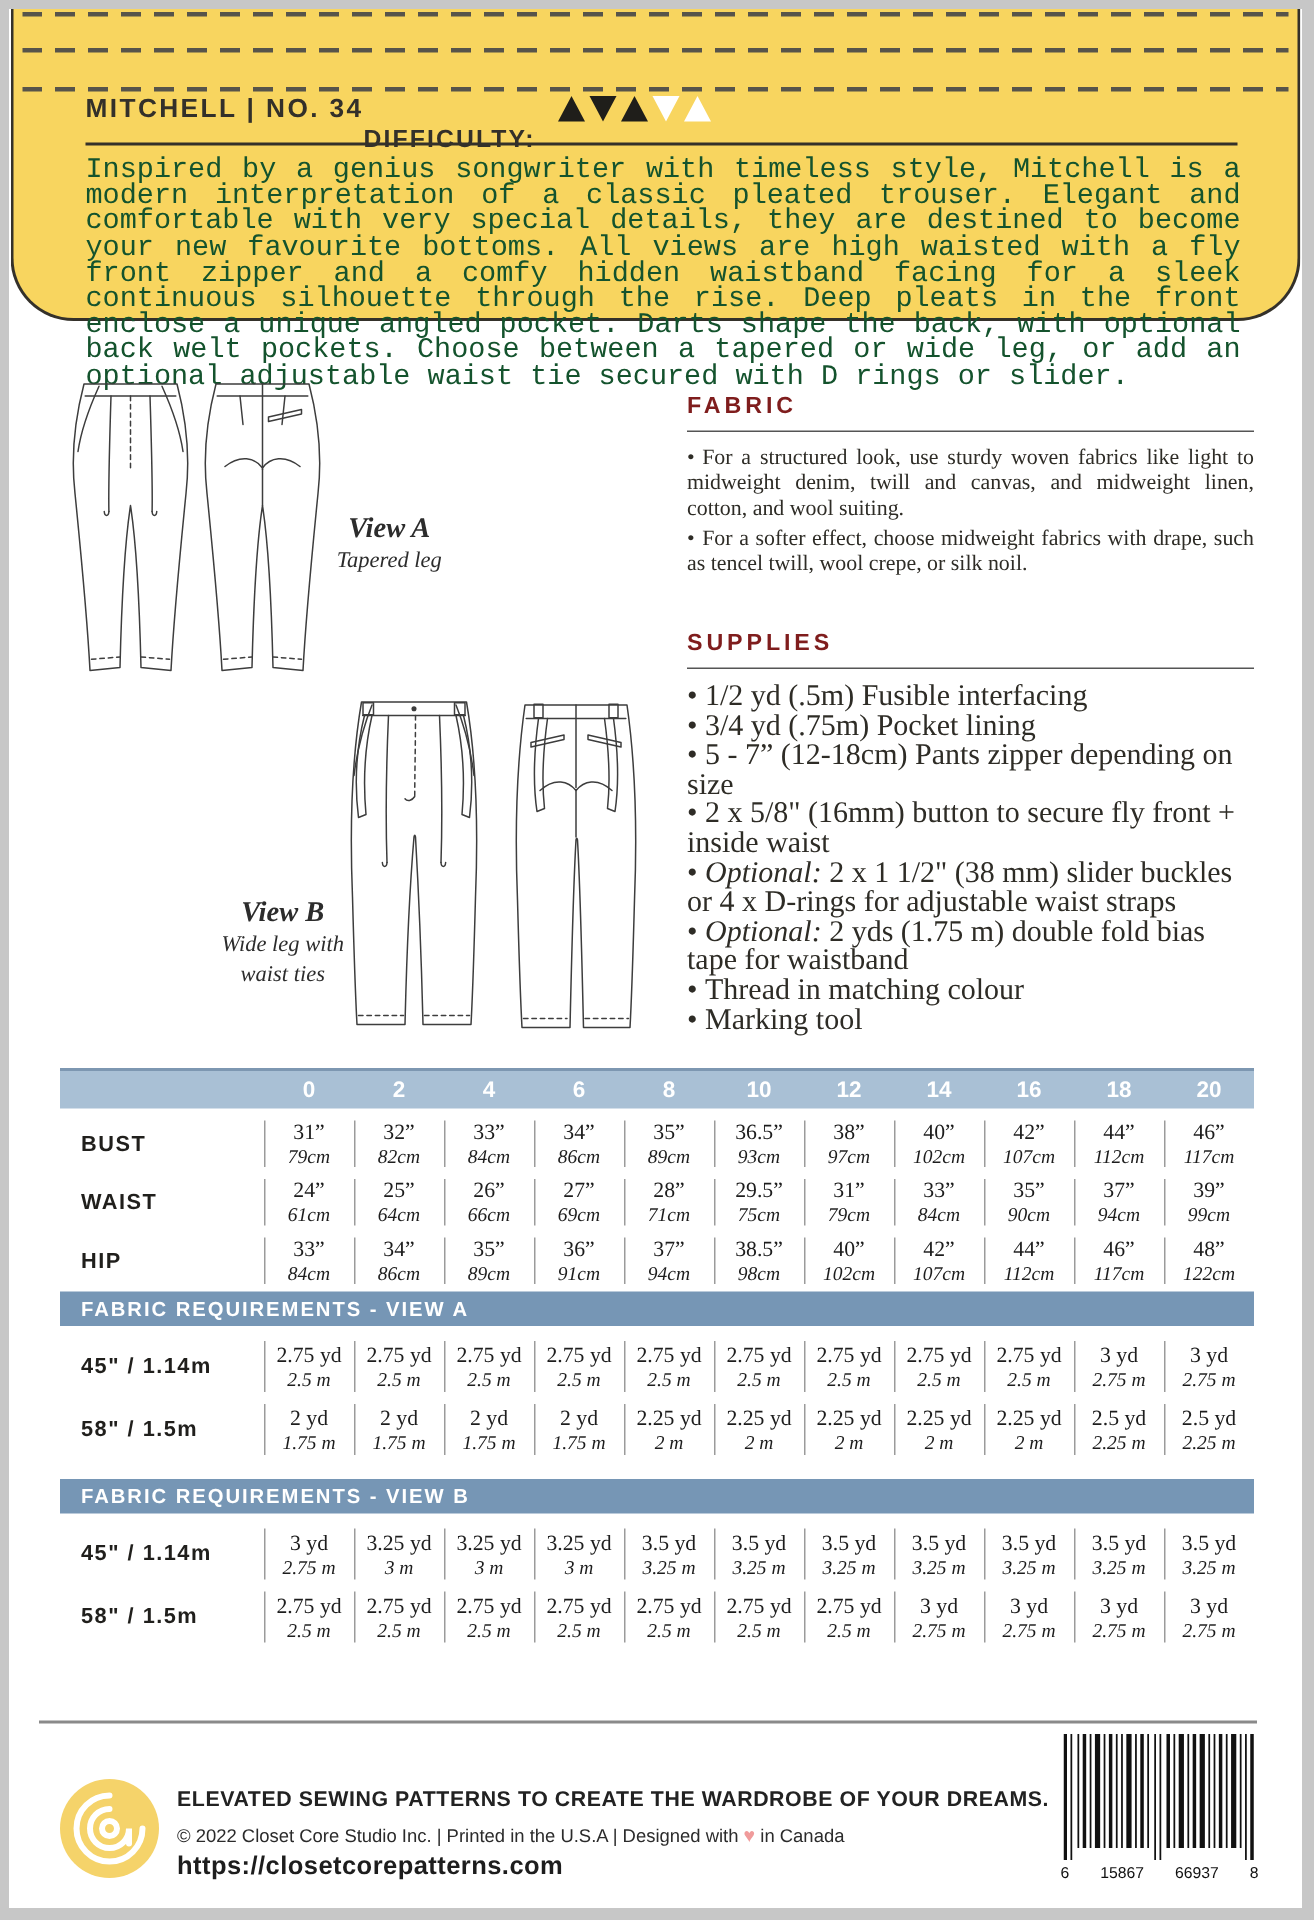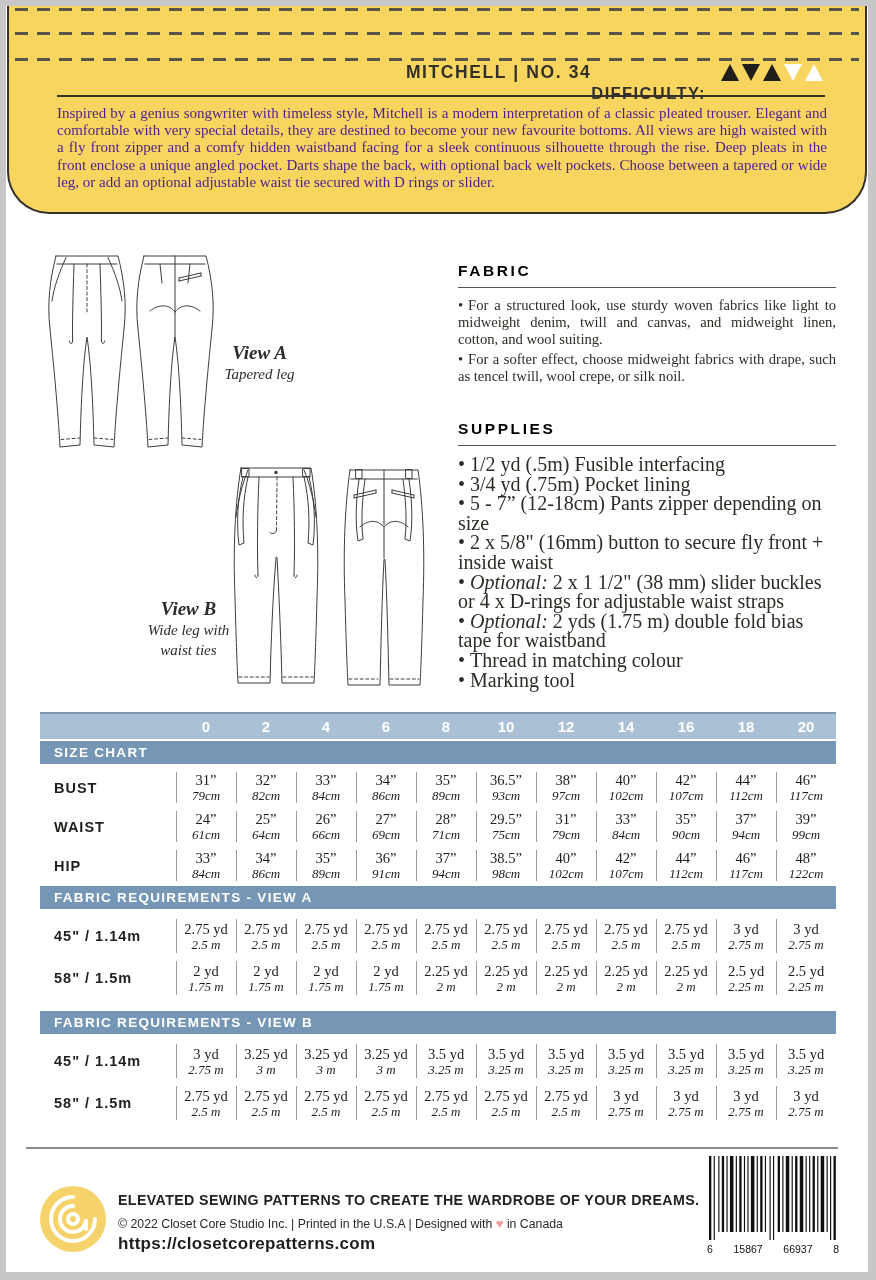--- a/index.html
+++ b/index.html
@@ -15,53 +15,53 @@
     position:absolute;left:1px;top:0;width:856px;height:206px;
     background:#F8D55F;border:2px solid #34312a;border-top:none;
     border-radius:0 0 42px 42px;
   }
   .dash-line{
     position:absolute;left:6px;right:6px;height:3px;
     background:repeating-linear-gradient(90deg,#57544a 0 13px,transparent 13px 22px);
   }
   .flap-header{
     position:absolute;left:48px;right:42px;top:54px;height:24px;
-    display:flex;justify-content:flex-end;align-items:center;
+    display:flex;justify-content:flex-start;align-items:center;
   }
   .flap-title{
     font-size:17.5px;font-weight:bold;letter-spacing:1.6px;color:#33302a;
   }
   .difficulty{display:flex;align-items:center;}
   .difficulty-label{font-size:16.5px;font-weight:bold;letter-spacing:1.4px;color:#33302a;margin-right:12px;margin-top:43px;}
   .tri{width:0;height:0;border-left:9px solid transparent;border-right:9px solid transparent;margin-left:3px;}
   .tri.up.filled{border-bottom:17px solid #1f1e1a;}
   .tri.down.filled{border-top:17px solid #1f1e1a;}
   .tri.up.hollow{border-bottom:17px solid #ffffff;}
   .tri.down.hollow{border-top:17px solid #ffffff;}
   .flap-rule{position:absolute;left:48px;top:89px;width:768px;height:2px;background:#34312a;}
   .flap-desc{
     position:absolute;left:48px;top:99px;width:770px;
-    font-family:Liberation Serif, serif;font-size:15px;line-height:17.2px;
-    text-align:justify;color:#4c1d95;
+    font-family:Liberation Mono, monospace;font-size:19px;line-height:17.2px;
+    text-align:justify;color:#14532d;
   }
 
   
   .drawing{position:absolute;}
   .drawing svg{display:block;}
   .drawing path,.drawing rect{fill:none;stroke:#3d3d3d;stroke-width:1;stroke-linecap:round;stroke-linejoin:round;}
   .drawing .dash{stroke-dasharray:3 2.6;}
   .drawing .dot{fill:#3d3d3d;stroke:none;}
   .view-label{position:absolute;text-align:center;font-family:"Liberation Serif",serif;color:#2c2c2c;}
   .view-label .vname{font-weight:bold;font-style:italic;font-size:19px;display:block;margin-top:36px;}
   .view-label .vsub{font-style:italic;font-size:15px;display:block;line-height:20px;}
 
   
   .section{position:absolute;width:378px;left:452px;}
   .section h3{
-    margin:0 0 9px 0;font-size:15.5px;font-weight:bold;letter-spacing:2.6px;color:#000000;
+    margin:0 0 9px 0;font-size:15.5px;font-weight:bold;letter-spacing:2.6px;color:#7f1d1d;
     border-bottom:1.5px solid #555;padding-bottom:7px;
   }
   .section .body{font-family:"Liberation Serif",serif;color:#2e2c26;}
   .fab-item{margin:0 0 2px 0;font-size:14.6px;line-height:17.2px;text-align:justify;}
   .sup-list{margin:0;padding:0;list-style:none;font-size:20px;line-height:19.6px;}
   .bullet{margin-right:5px;}
   .opt{font-style:italic;}
 
   
   .tables{position:absolute;left:34px;top:706px;width:796px;}
@@ -242,21 +242,20 @@
         <span class="col-num">6</span>
         <span class="col-num">8</span>
         <span class="col-num">10</span>
         <span class="col-num">12</span>
         <span class="col-num">14</span>
         <span class="col-num">16</span>
         <span class="col-num">18</span>
         <span class="col-num">20</span>
       </div>
 
-    <div class="band">SIZE CHART</div>
     <div class="sc-rows">
       <div class="trow sc-row">
         <div class="row-label">BUST</div>
         <div class="row-cells">
             <div class="cell">
               <span class="v-in">31”</span>
               <span class="v-cm">79cm</span>
             </div>
             <div class="cell">
               <span class="v-in">32”</span>

